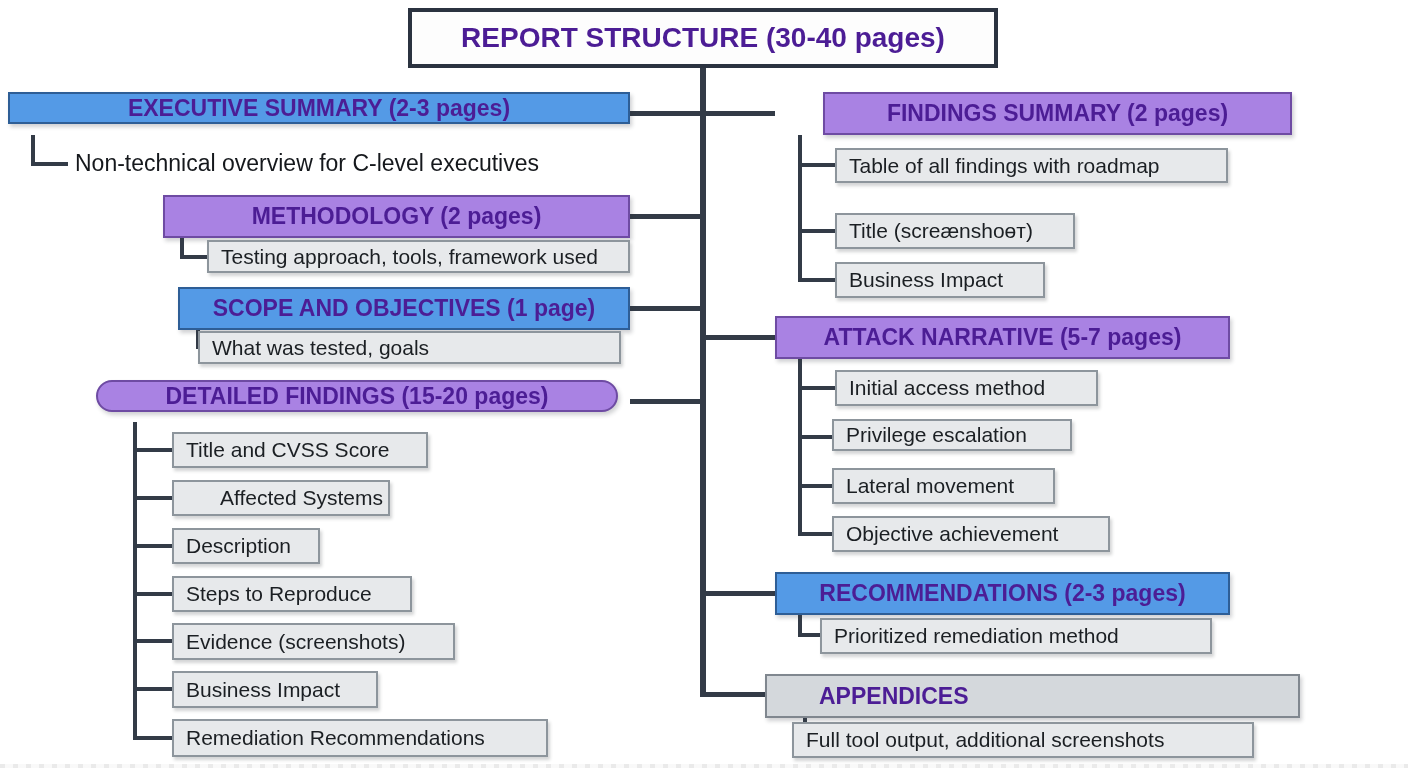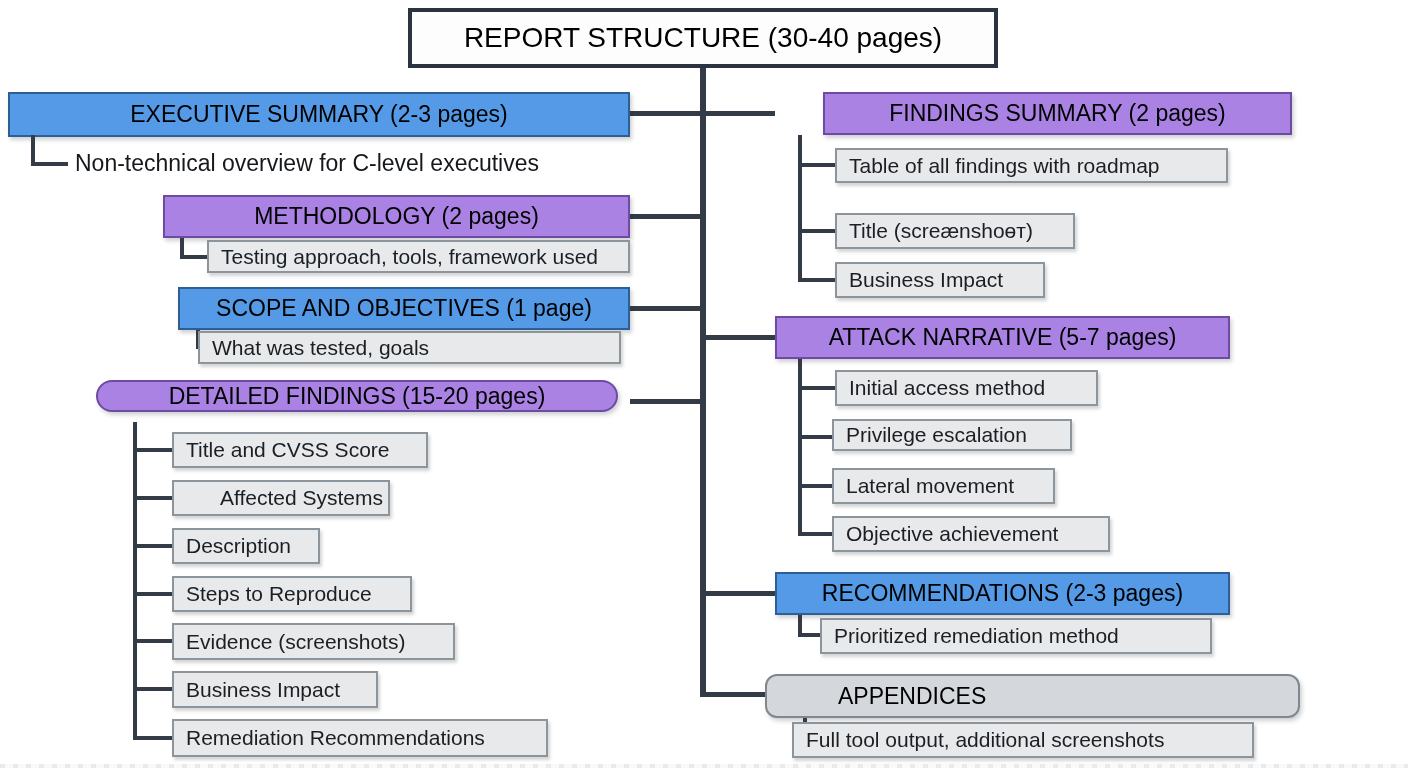--- a/index.html
+++ b/index.html
@@ -8,26 +8,26 @@
     background:#ffffff;
     font-family:"Liberation Sans","DejaVu Sans",sans-serif;
     color:#14181f;
   }
   .box{
     position:absolute;box-sizing:border-box;
     display:flex;align-items:center;
   }
   .head{
     justify-content:center;
-    font-size:23px;font-weight:400;color:#000000;
+    font-size:23px;font-weight:700;color:#4c1d95;
     border:2px solid;
     box-shadow:2px 3px 4px rgba(40,45,55,.22);
     white-space:nowrap;
   }
-  .head.left-align{justify-content:flex-start;padding-left:71px;border-radius:12px;}
+  .head.left-align{justify-content:flex-start;padding-left:52px;}
   .blue{background:#549AE6;border-color:#2E5E96;}
   .purple{background:#A982E3;border-color:#6E4BA3;}
   .graybig{background:#D4D8DC;border-color:#80878F;}
   .sub{
     background:#E7E9EB;border:2px solid #8D959C;
     font-size:21px;color:#1b1f23;
     padding-left:12px;white-space:nowrap;
     box-shadow:2px 3px 3px rgba(60,64,67,.22);
   }
   .note-text{
@@ -47,21 +47,21 @@
 
 <div class="line" style="left:700px;top:68px;width:6px;height:629px;"></div>
 <div class="line" style="left:630px;top:111px;width:145px;height:5px;"></div>
 <div class="line" style="left:630px;top:214px;width:73px;height:5px;"></div>
 <div class="line" style="left:630px;top:306px;width:73px;height:5px;"></div>
 <div class="line" style="left:703px;top:335px;width:72px;height:5px;"></div>
 <div class="line" style="left:630px;top:399px;width:73px;height:5px;"></div>
 <div class="line" style="left:703px;top:591px;width:72px;height:5px;"></div>
 <div class="line" style="left:700px;top:692px;width:65px;height:5px;"></div>
 
-<div class="box head blue" style="left:8px;top:92px;width:622px;height:45px;">EXECUTIVE SUMMARY (2-3 pages)</div>
+<div class="box head blue" style="left:8px;top:92px;width:622px;height:32px;">EXECUTIVE SUMMARY (2-3 pages)</div>
 <div class="line" style="left:31px;top:135px;width:4px;height:31px;"></div>
 <div class="line" style="left:31px;top:162px;width:37px;height:4px;"></div>
 <div class="note-text" style="left:75px;top:150px;">Non-technical overview for C-level executives</div>
 
 <div class="box head purple" style="left:163px;top:195px;width:467px;height:43px;">METHODOLOGY (2 pages)</div>
 <div class="line" style="left:180px;top:238px;width:4px;height:21px;"></div>
 <div class="line" style="left:180px;top:255px;width:27px;height:4px;"></div>
 <div class="box sub" style="left:207px;top:240px;width:423px;height:33px;">Testing approach, tools, framework used</div>
 
 <div class="box head blue" style="left:178px;top:287px;width:452px;height:43px;">SCOPE AND OBJECTIVES (1 page)</div>

